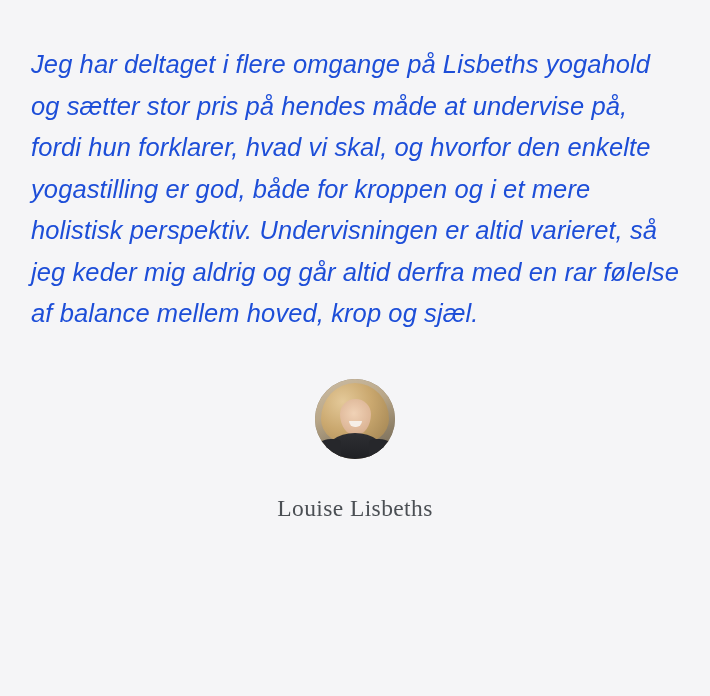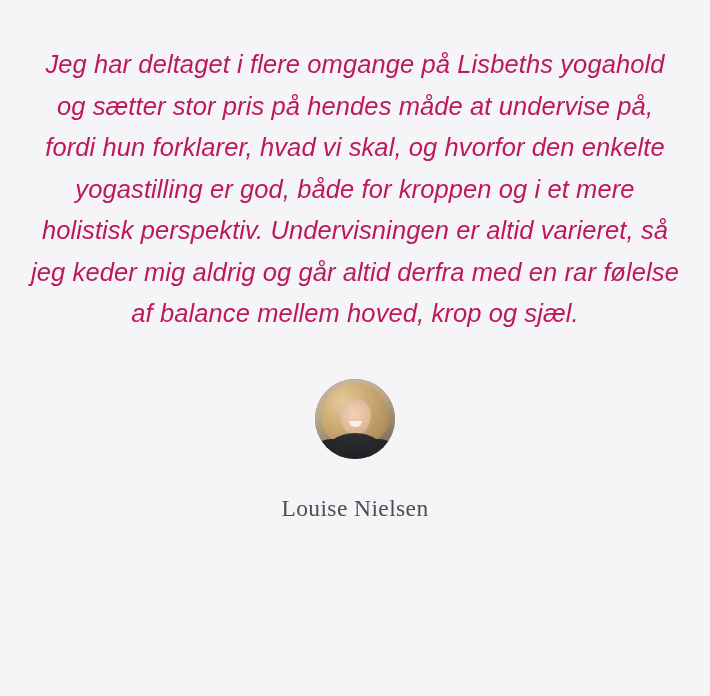--- a/index.html
+++ b/index.html
@@ -22,22 +22,21 @@
     flex-direction: column;
     align-items: center;
   }
 
   .quote {
     font-family: "Liberation Sans", sans-serif;
     font-style: italic;
     font-weight: 400;
     font-size: 25.5px;
     line-height: 41.5px;
-    color: #be185d;
-    text-align: center;
+    color: #1d4ed8;
     letter-spacing: 0.1px;
     max-width: 648px;
     margin: 0;
   }
 
   .avatar-wrap {
     margin-top: 44px;
     width: 80px;
     height: 80px;
     border-radius: 50%;
@@ -128,15 +127,15 @@
   <div class="avatar-wrap">
     <div class="avatar-bg"></div>
     <div class="avatar-hair"></div>
     <div class="avatar-face"></div>
     <div class="avatar-smile"></div>
     <div class="avatar-body"></div>
     <div class="avatar-shoulder-l"></div>
     <div class="avatar-shoulder-r"></div>
   </div>
 
-  <div class="author">Louise Nielsen</div>
+  <div class="author">Louise Lisbeths</div>
 
 </div>
 
 </body></html>

